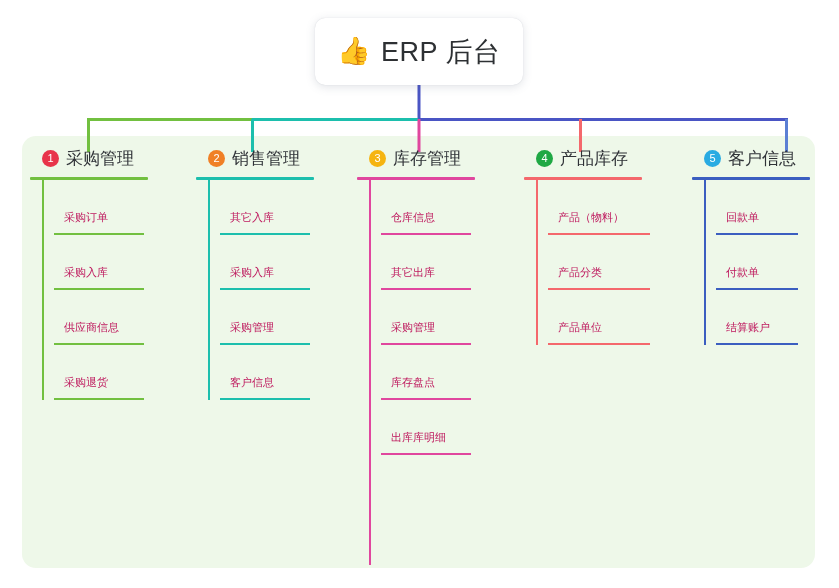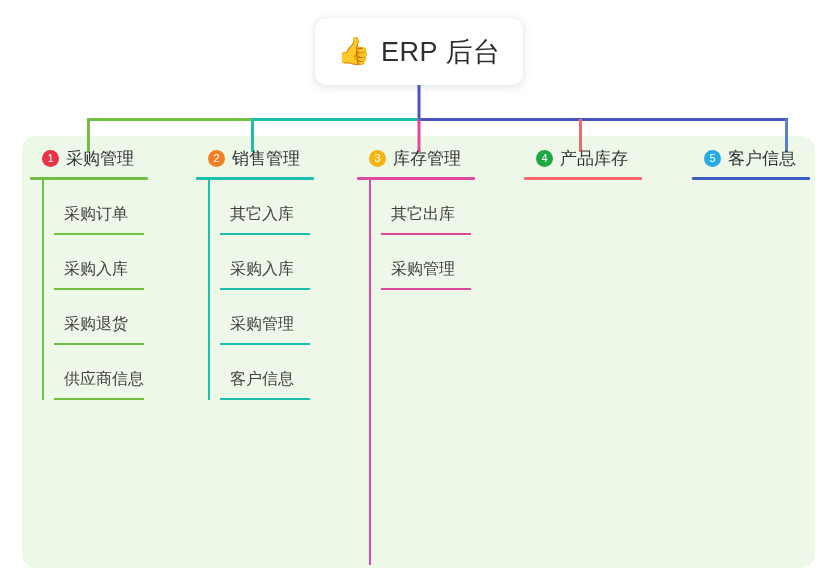--- a/index.html
+++ b/index.html
@@ -115,22 +115,22 @@
   }
   .child {
     position: relative;
     height: 55px;
     box-sizing: border-box;
   }
   .child-label {
     position: absolute;
     left: 22px;
     bottom: 10px;
-    font-size: 16px;
-    color: #404040;
+    font-size: 11px;
+    color: #be185d;
     white-space: nowrap;
   }
   .child-rule {
     position: absolute;
     left: 12px;
     bottom: 0;
     height: 2px;
   }
 </style>
 </head>
@@ -173,25 +173,25 @@
           <div class="spine" style="background: rgb(114, 192, 64); height: 220px;"></div>
           <div class="child">
             <span class="child-label">采购订单</span>
             <div class="child-rule" style="background: rgb(114, 192, 64); width: 90px;"></div>
           </div>
           <div class="child">
             <span class="child-label">采购入库</span>
             <div class="child-rule" style="background: rgb(114, 192, 64); width: 90px;"></div>
           </div>
           <div class="child">
+            <span class="child-label">供应商信息</span>
+            <div class="child-rule" style="background: rgb(114, 192, 64); width: 90px;"></div>
+          </div>
+          <div class="child">
             <span class="child-label">采购退货</span>
-            <div class="child-rule" style="background: rgb(114, 192, 64); width: 90px;"></div>
-          </div>
-          <div class="child">
-            <span class="child-label">供应商信息</span>
             <div class="child-rule" style="background: rgb(114, 192, 64); width: 90px;"></div>
           </div>
         </div>
       </div>
       <div class="branch" style="left: 196px;">
         <div class="branch-head">
           <span class="badge" style="background: rgb(240, 128, 38);">2</span>
           <span class="branch-title">销售管理</span>
         </div>
         <div class="branch-rule" style="background: rgb(28, 191, 173); width: 118px;"></div>
@@ -217,38 +217,80 @@
       </div>
       <div class="branch" style="left: 357px;">
         <div class="branch-head">
           <span class="badge" style="background: rgb(245, 180, 17);">3</span>
           <span class="branch-title">库存管理</span>
         </div>
         <div class="branch-rule" style="background: rgb(224, 71, 158); width: 118px;"></div>
         <div class="children">
           <div class="spine" style="background: rgb(224, 71, 158); height: 385px;"></div>
           <div class="child">
+            <span class="child-label">仓库信息</span>
+            <div class="child-rule" style="background: rgb(224, 71, 158); width: 90px;"></div>
+          </div>
+          <div class="child">
             <span class="child-label">其它出库</span>
             <div class="child-rule" style="background: rgb(224, 71, 158); width: 90px;"></div>
           </div>
           <div class="child">
             <span class="child-label">采购管理</span>
+            <div class="child-rule" style="background: rgb(224, 71, 158); width: 90px;"></div>
+          </div>
+          <div class="child">
+            <span class="child-label">库存盘点</span>
+            <div class="child-rule" style="background: rgb(224, 71, 158); width: 90px;"></div>
+          </div>
+          <div class="child">
+            <span class="child-label">出库库明细</span>
             <div class="child-rule" style="background: rgb(224, 71, 158); width: 90px;"></div>
           </div>
         </div>
       </div>
       <div class="branch" style="left: 524px;">
         <div class="branch-head">
           <span class="badge" style="background: rgb(31, 168, 68);">4</span>
           <span class="branch-title">产品库存</span>
         </div>
         <div class="branch-rule" style="background: rgb(244, 104, 108); width: 118px;"></div>
+        <div class="children">
+          <div class="spine" style="background: rgb(244, 104, 108); height: 165px;"></div>
+          <div class="child">
+            <span class="child-label">产品（物料）</span>
+            <div class="child-rule" style="background: rgb(244, 104, 108); width: 102px;"></div>
+          </div>
+          <div class="child">
+            <span class="child-label">产品分类</span>
+            <div class="child-rule" style="background: rgb(244, 104, 108); width: 102px;"></div>
+          </div>
+          <div class="child">
+            <span class="child-label">产品单位</span>
+            <div class="child-rule" style="background: rgb(244, 104, 108); width: 102px;"></div>
+          </div>
+        </div>
       </div>
       <div class="branch" style="left: 692px;">
         <div class="branch-head">
           <span class="badge" style="background: rgb(41, 171, 226);">5</span>
           <span class="branch-title">客户信息</span>
         </div>
         <div class="branch-rule" style="background: rgb(59, 94, 192); width: 118px;"></div>
+        <div class="children">
+          <div class="spine" style="background: rgb(59, 94, 192); height: 165px;"></div>
+          <div class="child">
+            <span class="child-label">回款单</span>
+            <div class="child-rule" style="background: rgb(59, 94, 192); width: 82px;"></div>
+          </div>
+          <div class="child">
+            <span class="child-label">付款单</span>
+            <div class="child-rule" style="background: rgb(59, 94, 192); width: 82px;"></div>
+          </div>
+          <div class="child">
+            <span class="child-label">结算账户</span>
+            <div class="child-rule" style="background: rgb(59, 94, 192); width: 82px;"></div>
+          </div>
+        </div>
       </div>
     </div>
 
 </div>
 
 </body></html>

